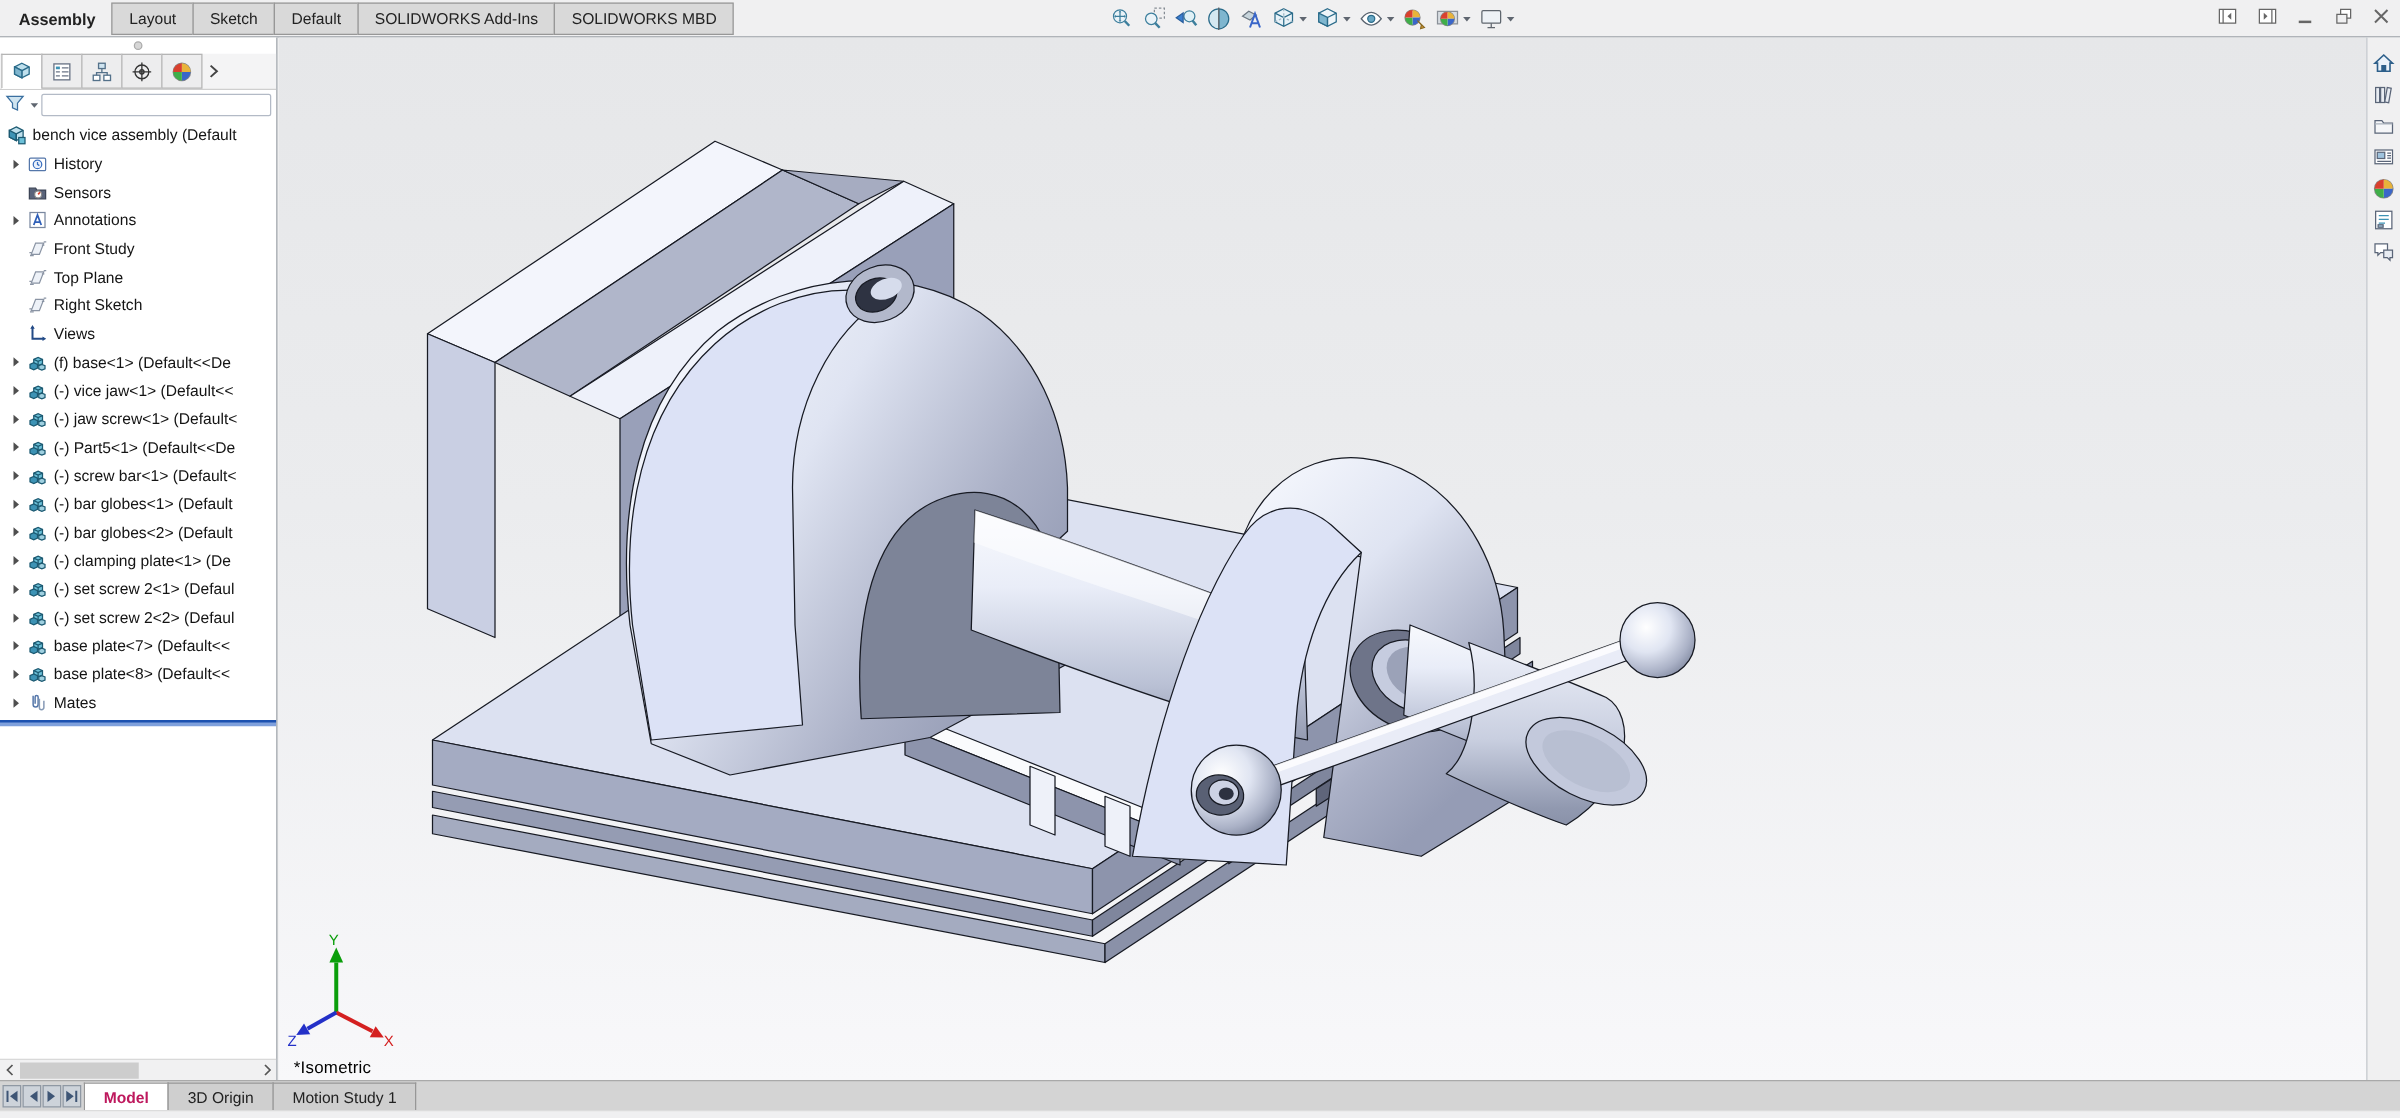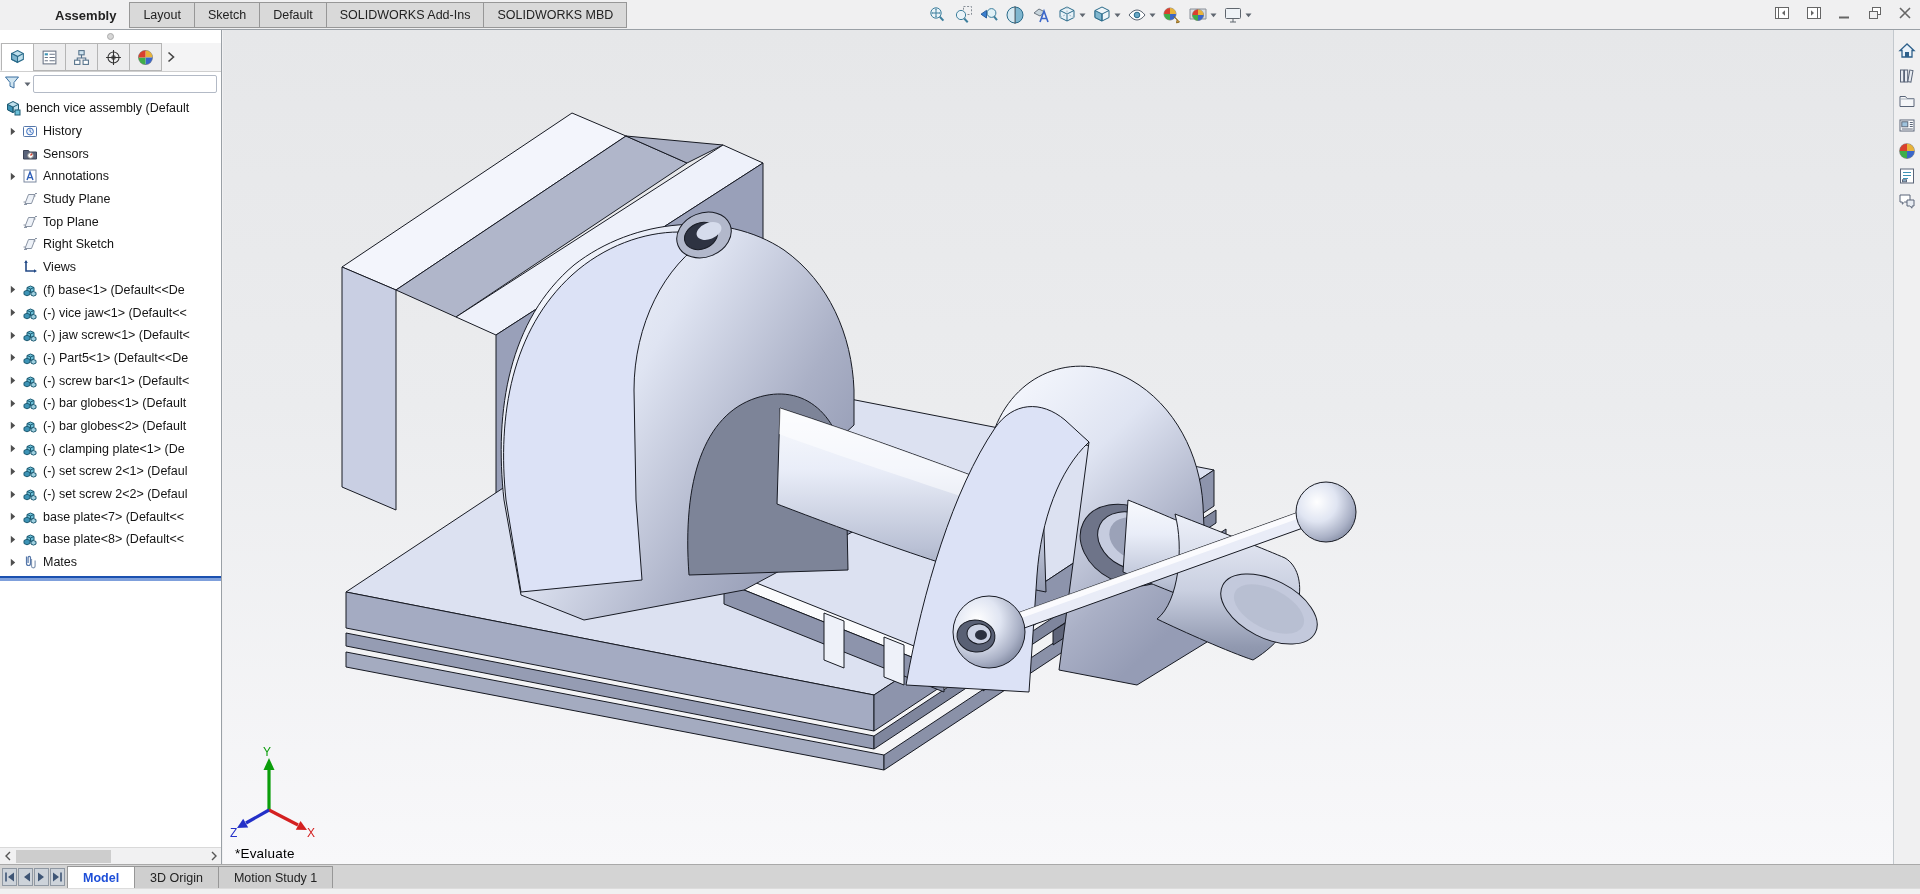--- a/index.html
+++ b/index.html
@@ -1,20 +1,20 @@
 <!DOCTYPE html>
 <html><head>
 <meta charset="utf-8">
 <style>
   *{margin:0;padding:0;box-sizing:border-box;}
   html,body{width:1920px;height:894px;overflow:hidden;font-family:"Liberation Sans",sans-serif;font-size:12px;color:#1a1a1a;background:#f0f0f1;}
   .app{position:relative;width:1920px;height:894px;background:#f0f0f1;}
 
   
-  .topbar{position:absolute;top:0;left:0;right:0;height:30px;background:#f0f0f1;border-bottom:1px solid #9aa0a6;margin-left:40px;}
+  .topbar{position:absolute;top:0;left:0;right:0;height:30px;background:#f0f0f1;border-bottom:1px solid #9aa0a6;}
   .cmd-tabs{position:absolute;left:2px;top:2px;display:flex;height:26px;}
   .cmd-tab{padding:0 13px;display:flex;align-items:center;font-size:12.5px;color:#222;background:#d9d9d9;border:1px solid #979797;margin-left:-1px;cursor:default;}
   .cmd-tab.active{background:#f0f0f1;border-color:transparent;font-weight:bold;font-size:13px;}
   .hud{position:absolute;left:884px;top:2px;display:flex;align-items:center;height:26px;}
   .hud-btn{display:flex;align-items:center;padding:2px 3px;border-radius:2px;}
   .hud-btn svg{display:block;}
   .caret{margin-left:2px;display:flex;}
   .winctl{position:absolute;right:8px;top:5px;display:flex;gap:16px;align-items:center;}
   .winctl-btn{display:flex;align-items:center;}
 
@@ -48,21 +48,21 @@
   
   .taskpane{position:absolute;right:0;top:30px;width:27px;height:834px;background:#f0f0f1;border-left:1px solid #c3c8cd;}
   .tp-btn{height:25px;display:flex;align-items:center;justify-content:center;}
   .taskpane .tp-btn:first-child{margin-top:8px;}
 
   
   .motionbar{position:absolute;left:0;bottom:6px;height:24px;width:100%;background:#d4d4d4;border-top:1px solid #a9a9a9;display:flex;align-items:flex-end;}
   .mnav{display:flex;gap:1px;padding:2px 3px 2px 2px;align-items:center;}
   .mnav-btn{width:15px;height:18px;background:#cdd3da;border:1px solid #8f98a3;display:flex;align-items:center;justify-content:center;}
   .mtab{height:22px;padding:0 15px;display:flex;align-items:center;background:#cfcfcf;border:1px solid #979797;border-bottom:none;margin-left:-1px;font-size:12.5px;color:#222;}
-  .mtab.active{background:#fff;font-weight:bold;color:#1d4ed8;}
+  .mtab.active{background:#fff;font-weight:bold;color:#be185d;}
   .statusbar{position:absolute;bottom:0;height:6px;width:100%;background:#f0f0f1;border-top:1px solid #dcdcdc;}
 </style>
 </head>
 <body>
 
 <div class="app">
 
   <div class="topbar">
     <div class="cmd-tabs">
         <div class="cmd-tab active">Assembly</div>
@@ -371,21 +371,21 @@
           <span class="tree-label">Annotations</span>
         </div>
         <div class="tree-row">
           <span class="expander"></span>
           <span class="tree-icon">
             <svg viewBox="0 0 16 16">
               <path d="M3 12.5l3.5-9h6.5l-3.5 9z" fill="#eef2f8" stroke="#8a94a4"></path>
               <path d="M2 13.5h3M1.5 11h2M13 2.5h2M11.5 5h2" stroke="#8a94a4" fill="none"></path>
             </svg>
           </span>
-          <span class="tree-label">Study Plane</span>
+          <span class="tree-label">Front Study</span>
         </div>
         <div class="tree-row">
           <span class="expander"></span>
           <span class="tree-icon">
             <svg viewBox="0 0 16 16">
               <path d="M3 12.5l3.5-9h6.5l-3.5 9z" fill="#eef2f8" stroke="#8a94a4"></path>
               <path d="M2 13.5h3M1.5 11h2M13 2.5h2M11.5 5h2" stroke="#8a94a4" fill="none"></path>
             </svg>
           </span>
           <span class="tree-label">Top Plane</span>
@@ -762,21 +762,21 @@
         <line x1="40" y1="64" x2="17" y2="77" stroke="#2330c8"></line>
       </g>
       <polygon points="40,12 34.5,24 45.5,24" fill="#0b9e0b"></polygon>
       <polygon points="78,84 66.8,83.7 71.5,74.9" fill="#d42020"></polygon>
       <polygon points="8,82 14.2,72.7 19.2,81.4" fill="#2330c8"></polygon>
       <text x="34" y="10" font-size="12" fill="#0b9e0b">Y</text>
       <text x="78" y="91" font-size="12" fill="#d42020">X</text>
       <text x="1" y="91" font-size="12" fill="#2330c8">Z</text>
     </svg>
 
-    <div class="view-label">*Evaluate</div>
+    <div class="view-label">*Isometric</div>
   </div>
 
   <div class="taskpane">
       <div class="tp-btn">
         <span style="display: flex;">
           <svg width="18" height="18" viewBox="0 0 18 18">
             <path d="M9 2L2 8.5h2V15h10V8.5h2z" fill="#eaf2fa" stroke="#2d5f8a" stroke-width="1.3"></path>
             <rect x="7" y="10" width="4" height="5" fill="#2d5f8a"></rect>
           </svg>
         </span>

